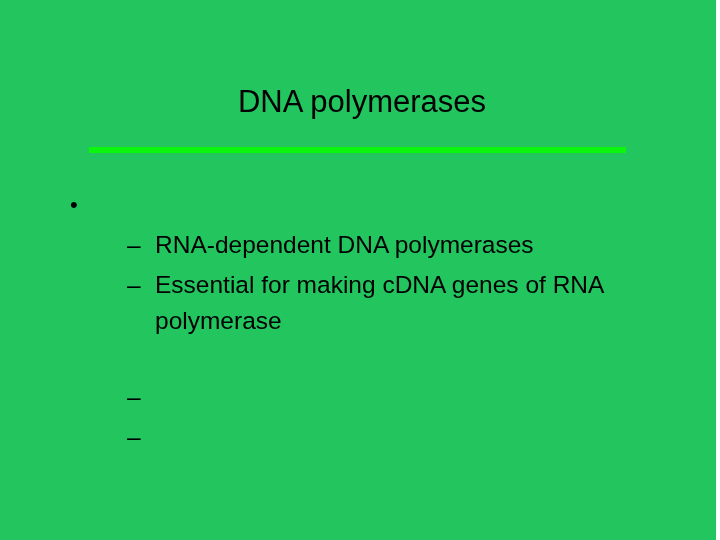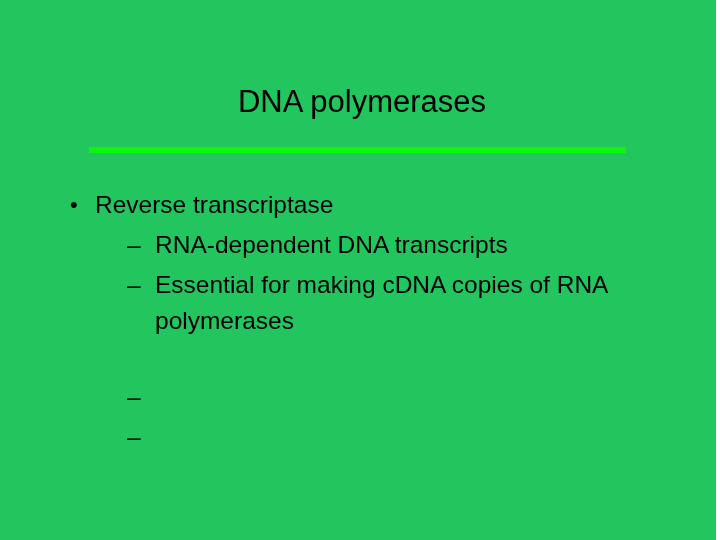--- a/index.html
+++ b/index.html
@@ -14,25 +14,24 @@
   .dash { position: absolute; font-size: 24.5px; line-height: 30px; }
 </style>
 </head>
 <body>
 
 <div class="slide">
   <div class="title">DNA polymerases</div>
   <div class="rule" style="background: rgb(12, 245, 12);"></div>
 
   <span class="bullet-mark" style="left:70px; top:190px;">•</span>
-  <span class="line" style="left:95px; top:190px;">Reverse transcriptase</span>
 
   <span class="dash" style="left:127px; top:230px;">–</span>
-  <span class="line" style="left:155px; top:230px;">RNA-dependent DNA transcripts</span>
+  <span class="line" style="left:155px; top:230px;">RNA-dependent DNA polymerases</span>
 
   <span class="dash" style="left:127px; top:270px;">–</span>
-  <span class="line" style="left:155px; top:270px;">Essential for making cDNA copies of RNA</span>
-  <span class="line" style="left:155px; top:306px;">polymerases</span>
+  <span class="line" style="left:155px; top:270px;">Essential for making cDNA genes of RNA</span>
+  <span class="line" style="left:155px; top:306px;">polymerase</span>
 
   <span class="dash" style="left:127px; top:382px;">–</span>
 
   <span class="dash" style="left:127px; top:422px;">–</span>
 </div>
 
 </body></html>

